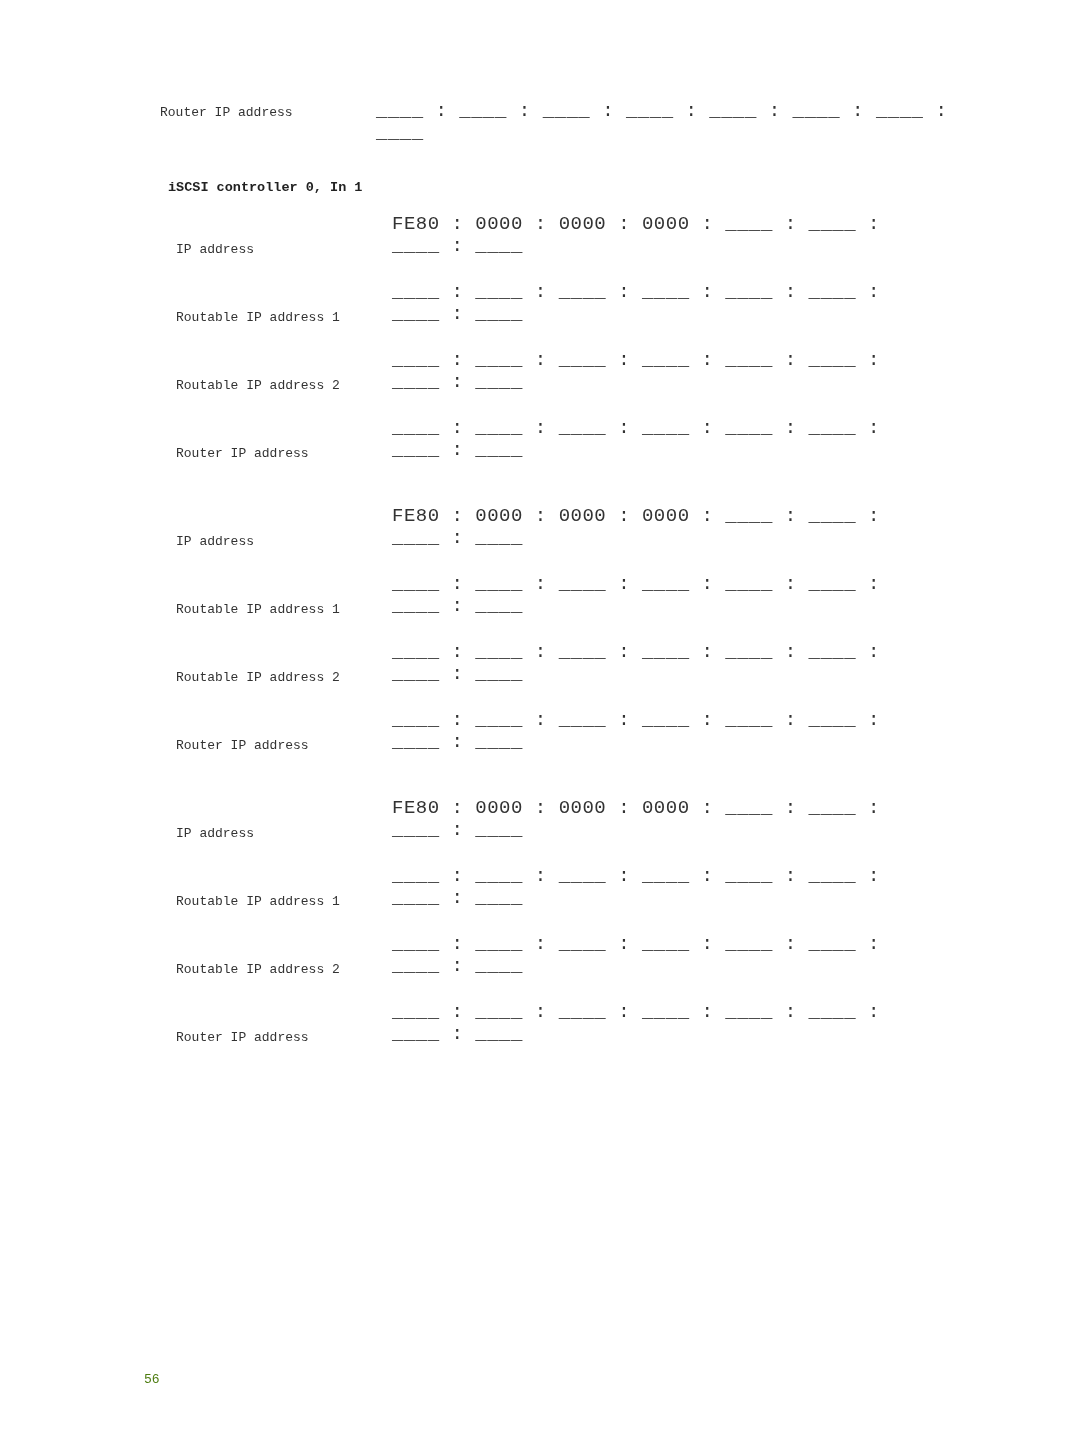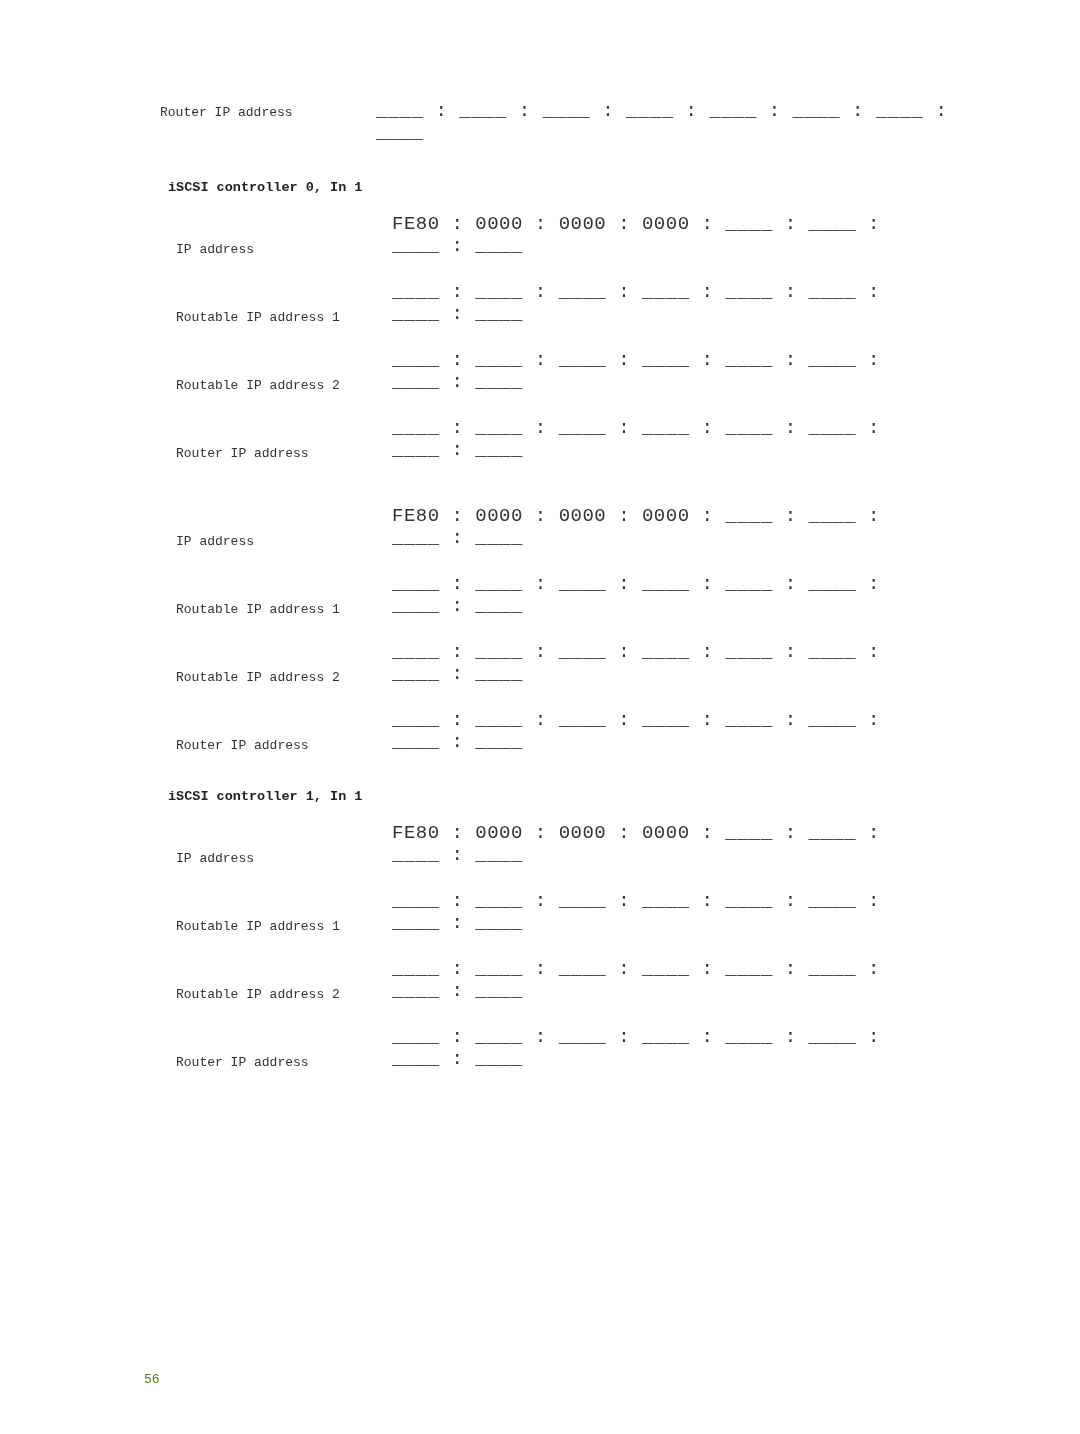--- a/index.html
+++ b/index.html
@@ -108,21 +108,20 @@
         <div class="row">
           <span class="label">Routable IP address 2</span>
           <span class="value">____ : ____ : ____ : ____ : ____ : ____ : ____ : ____</span>
         </div>
         <div class="row">
           <span class="label">Router IP address</span>
           <span class="value">____ : ____ : ____ : ____ : ____ : ____ : ____ : ____</span>
         </div>
       </div>
       <div class="section">
-        <div class="section-title">iSCSI controller 1, In 1</div>
         <div class="row">
           <span class="label">IP address</span>
           <span class="value">FE80 : 0000 : 0000 : 0000 : ____ : ____ : ____ : ____</span>
         </div>
         <div class="row">
           <span class="label">Routable IP address 1</span>
           <span class="value">____ : ____ : ____ : ____ : ____ : ____ : ____ : ____</span>
         </div>
         <div class="row">
           <span class="label">Routable IP address 2</span>

